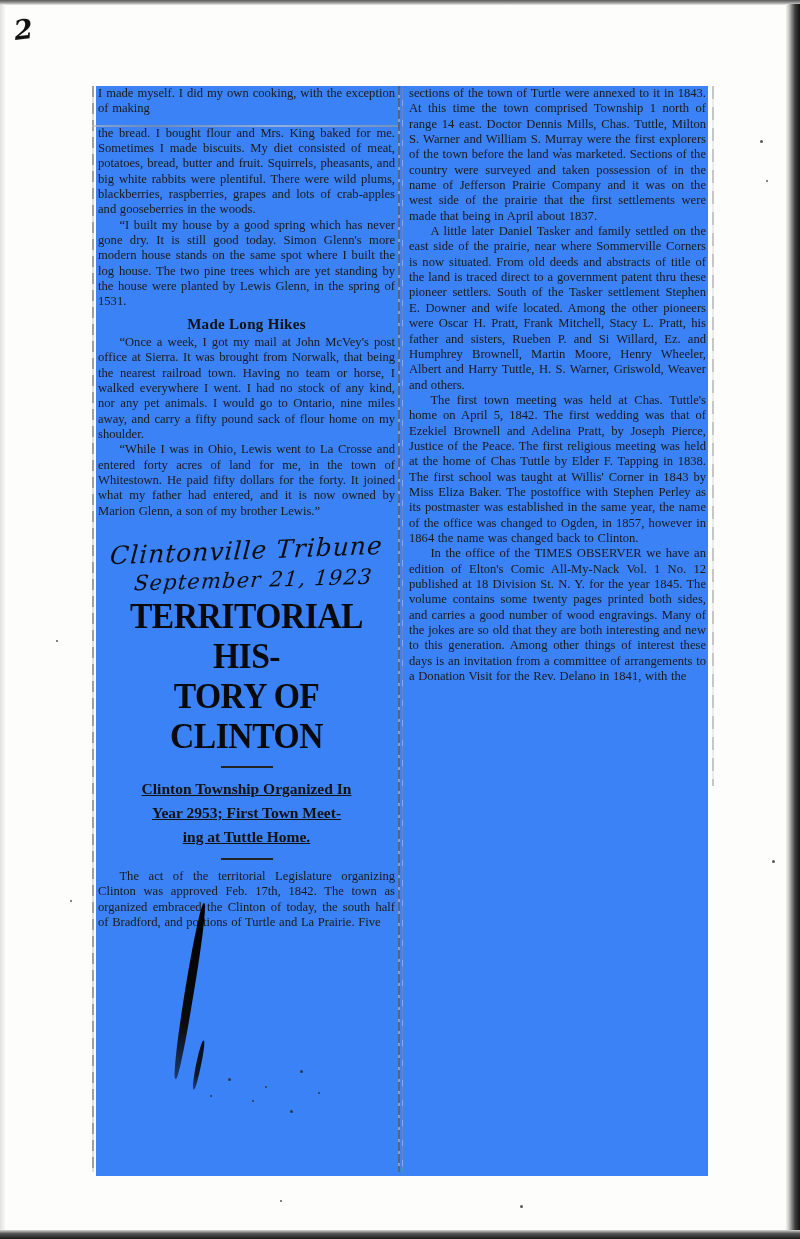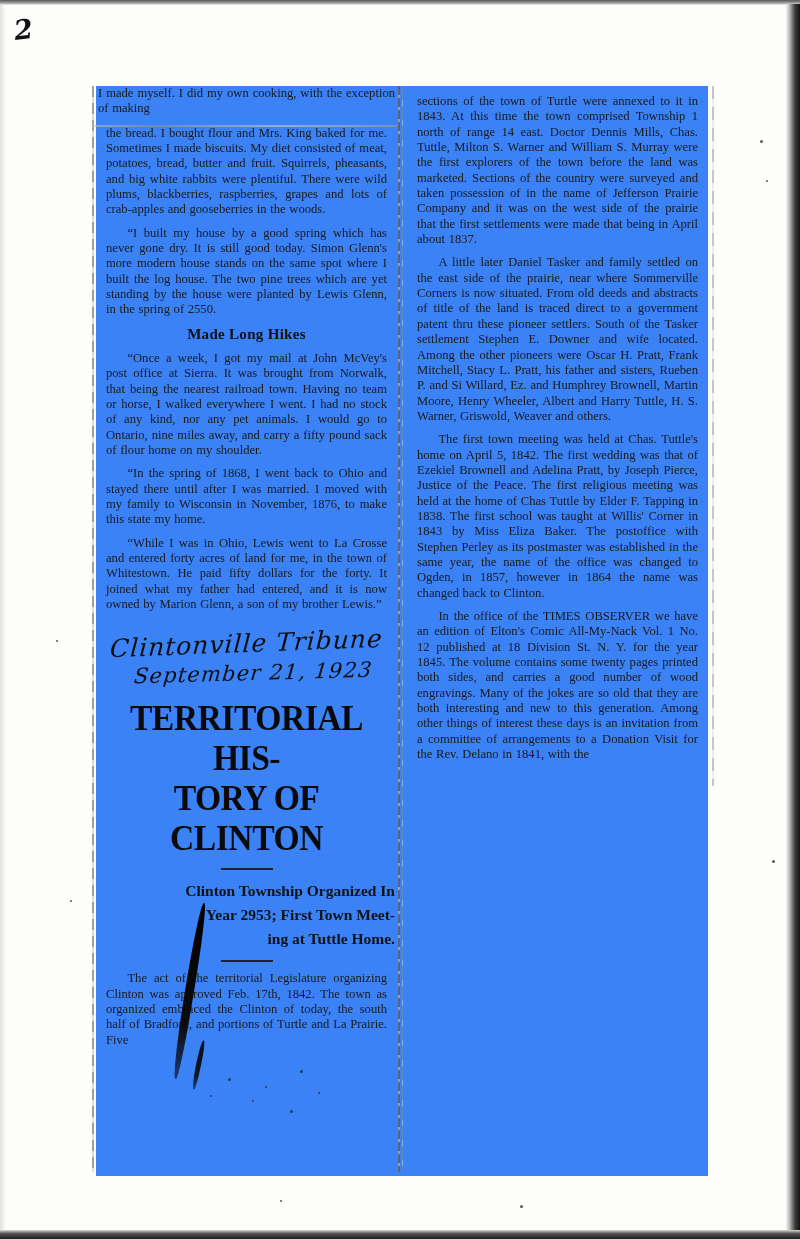--- a/index.html
+++ b/index.html
@@ -102,21 +102,21 @@
 
   
   .h-cut {
     position: absolute;
     left: -4px; top: 39px; width: 306px; height: 2px;
     background: linear-gradient(90deg,#bdbdbd,#8f8f8f 20%,#cdcdcd 60%,#9a9a9a 100%);
     opacity: .6;
   }
 
   p.body, .lead {
-    margin: 8px;
+    margin: 0;
     font-family: "Liberation Serif", serif;
     font-size: 12.6px;
     line-height: 15.35px;
     text-align: justify;
     text-indent: 1.7em;
     color: #1a1a1a;
     word-spacing: .5px;
     -webkit-font-smoothing: none;
   }
   p.body.cont { text-indent: 0; }
@@ -130,21 +130,21 @@
     font-family: "Liberation Serif", serif;
     font-weight: 700;
     font-size: 15px;
     letter-spacing: .3px;
     color: #111;
   }
 
   
   .headline-wrap {
     position: relative;
-    margin: 14px 0 0 0;
+    margin: 5px 0 0 0;
     text-align: center;
   }
   .headline {
     font-family: "Liberation Serif", serif;
     font-weight: 700;
     font-size: 35px;
     line-height: 40px;
     letter-spacing: -0.5px;
     color: #0a0a0a;
     text-align: center;
@@ -154,21 +154,22 @@
     width: 52px; height: 2px;
     background: #222;
     margin: 9px auto 9px auto;
   }
   .subdeck {
     font-family: "Liberation Serif", serif;
     font-weight: 700;
     font-size: 15.5px;
     line-height: 24px;
     color: #121212;
-    text-align: right;
+    text-align: center;
+    text-decoration: underline;
   }
 
   
   .handwriting {
     margin: 17px 0 4px 0;
     text-align: center;
     color: #0d0d0d;
   }
   .hw-line1 {
     font-family: "DejaVu Serif", serif;
@@ -235,27 +236,26 @@
     <div class="clip-cols">
 
       <div class="col col-left">
 
         <div class="h-cut"></div>
 
         <p class="body snippet">I made myself. I did my own cooking, with the exception of making</p>
 
         <p class="body cont">the bread. I bought flour and Mrs. King baked for me. Sometimes I made biscuits. My diet consisted of meat, potatoes, bread, butter and fruit. Squirrels, pheasants, and big white rabbits were plentiful. There were wild plums, blackberries, raspberries, grapes and lots of crab-apples and gooseberries in the woods.</p>
 
-        <p class="body">“I built my house by a good spring which has never gone dry. It is still good today. Simon Glenn's more modern house stands on the same spot where I built the log house. The two pine trees which are yet standing by the house were planted by Lewis Glenn, in the spring of 2550.</p>
+        <p class="body">“I built my house by a good spring which has never gone dry. It is still good today. Simon Glenn's more modern house stands on the same spot where I built the log house. The two pine trees which are yet standing by the house were planted by Lewis Glenn, in the spring of 1531.</p>
 
         <div class="subhead">Made Long Hikes</div>
 
         <p class="body">“Once a week, I got my mail at John McVey's post office at Sierra. It was brought from Norwalk, that being the nearest railroad town. Having no team or horse, I walked everywhere I went. I had no stock of any kind, nor any pet animals. I would go to Ontario, nine miles away, and carry a fifty pound sack of flour home on my shoulder.</p>
 
-        <p class="body">“In the spring of 1868, I went back to Ohio and stayed there until after I was married. I moved with my family to Wisconsin in November, 1876, to make this state my home.</p>
 
         <p class="body">“While I was in Ohio, Lewis went to La Crosse and entered forty acres of land for me, in the town of Whitestown. He paid fifty dollars for the forty. It joined what my father had entered, and it is now owned by Marion Glenn, a son of my brother Lewis.”</p>
 
         <div class="handwriting">
           <div class="hw-line1">Clintonville Tribune</div><br>
           <div class="hw-line2">September 21, 1923</div>
         </div>
 
         <div class="headline-wrap">
           <div class="headline">TERRITORIAL HIS-</div>

